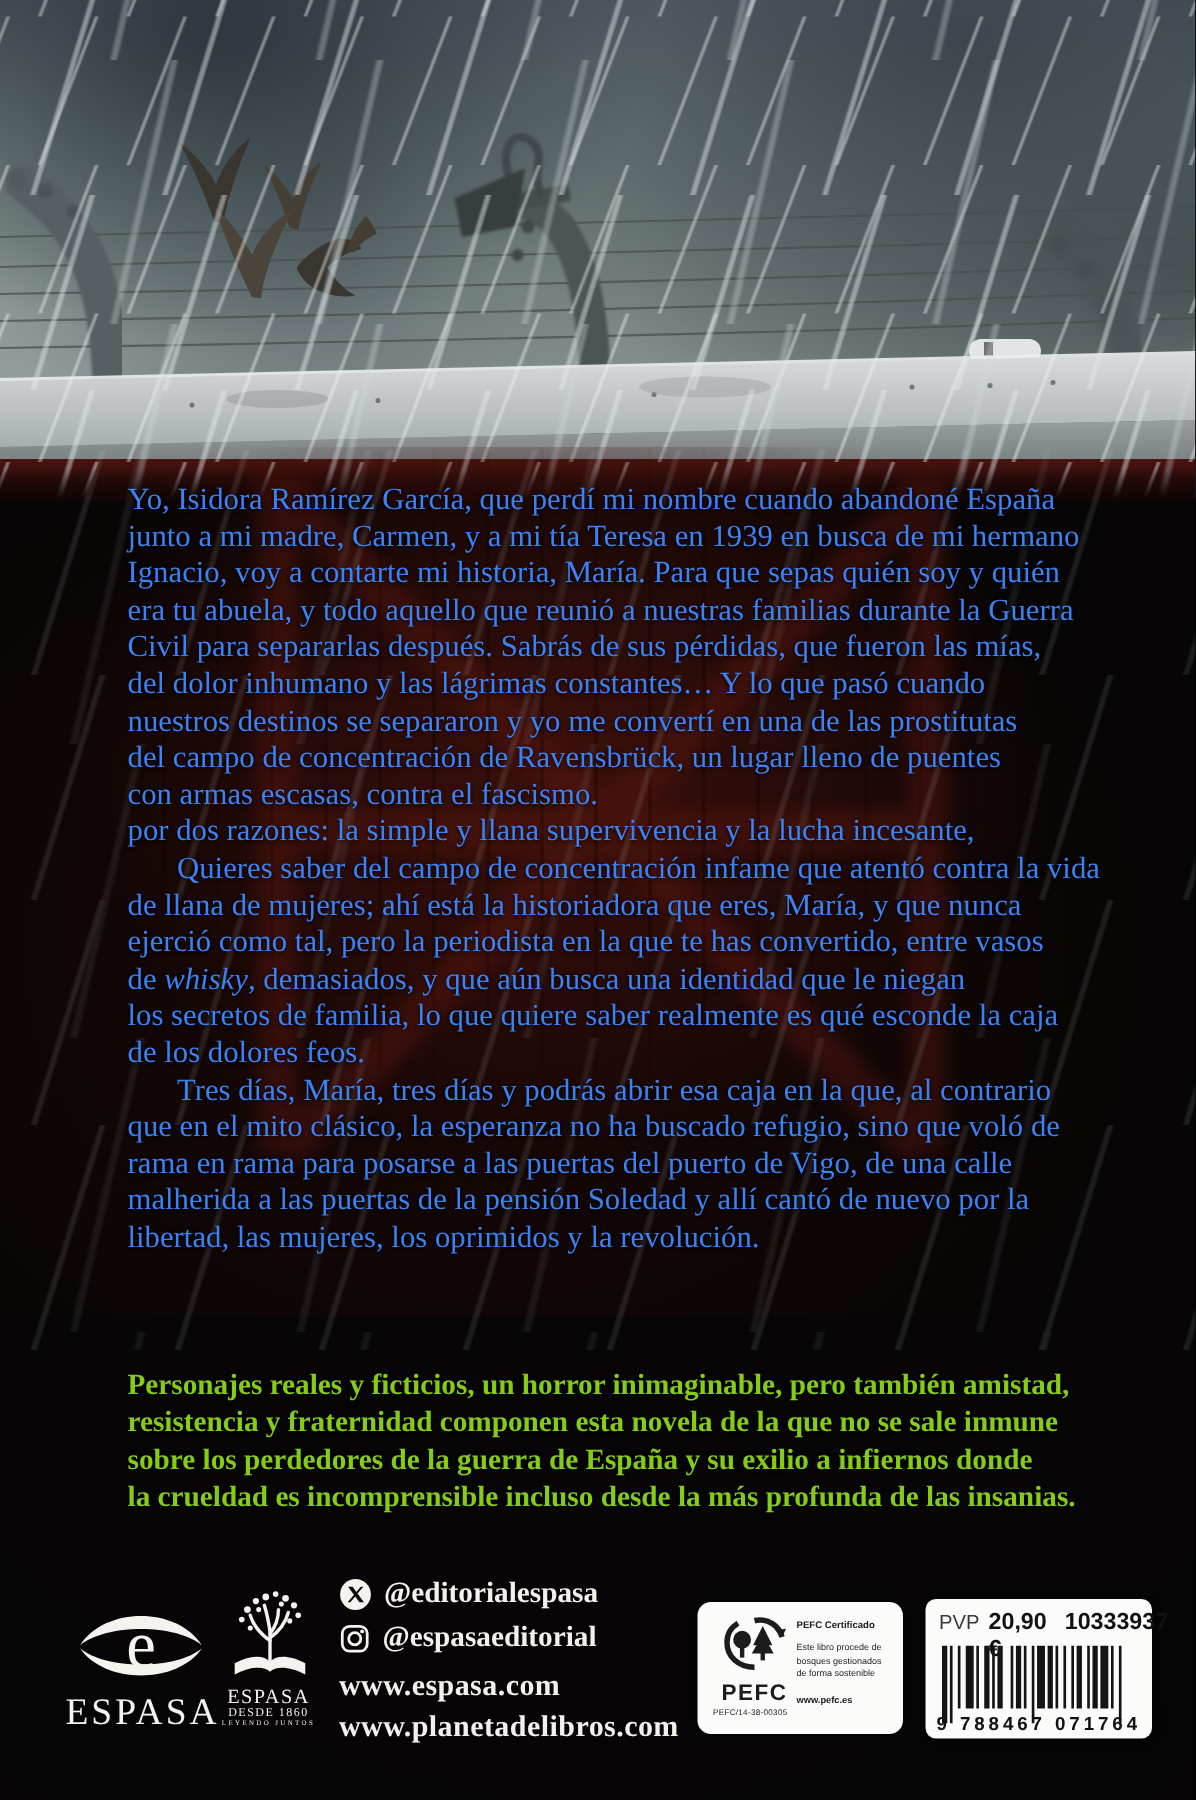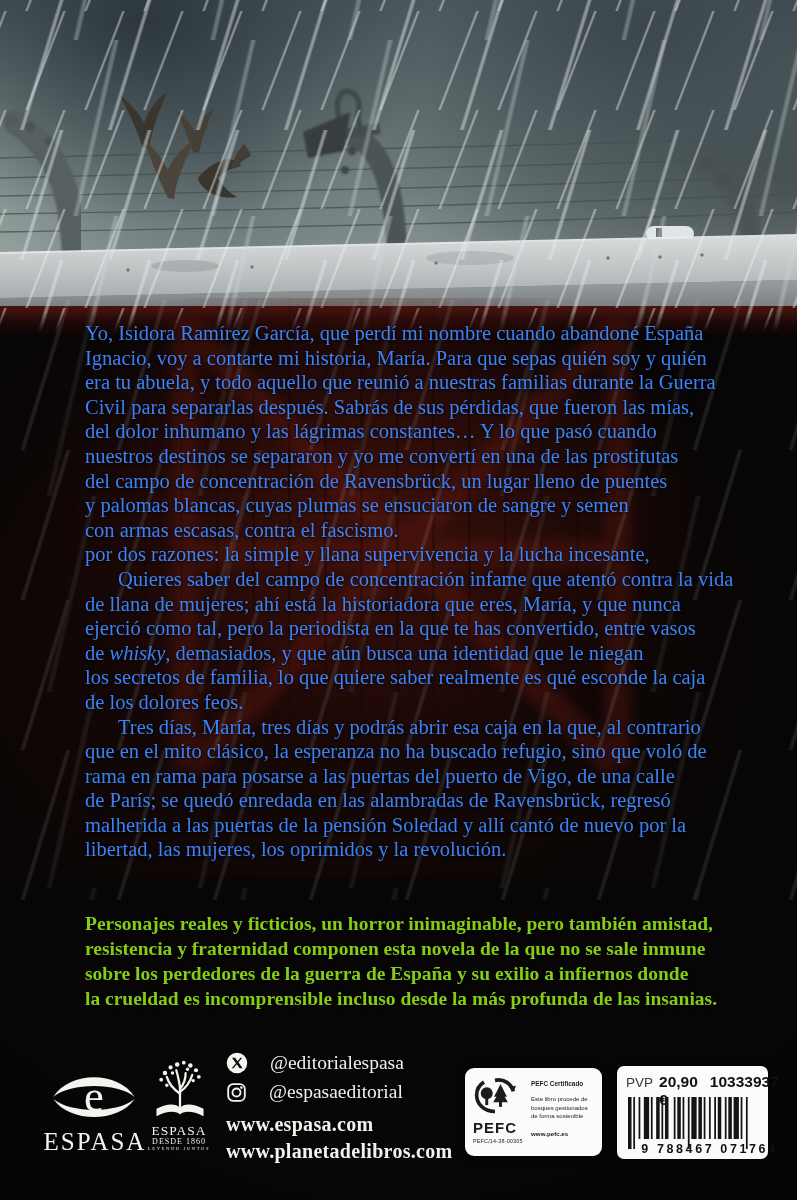--- a/index.html
+++ b/index.html
@@ -56,47 +56,47 @@
   .footer{position:absolute;left:0;top:1044px;width:797px;height:156px;color:#f3f1ec;}
   .espasa-eye{position:absolute;left:50px;top:22px;}
   .espasa-wordmark{position:absolute;left:30px;top:84px;width:130px;text-align:center;
     font-size:25px;letter-spacing:2px;color:#f5f3ee;}
   .tree-logo{position:absolute;left:151px;top:14px;}
   .tree-text{position:absolute;left:143px;top:80px;width:72px;text-align:center;line-height:1.05;}
   .tree-text .t1{font-size:13.5px;letter-spacing:1px;}
   .tree-text .t2{font-size:8px;letter-spacing:1px;}
   .tree-text .t3{font-size:4.6px;letter-spacing:1.6px;}
   .social{position:absolute;left:226px;top:6px;}
-  .social-row{display:flex;align-items:center;gap:22px;height:26px;margin-bottom:3px;}
+  .social-row{display:flex;align-items:center;gap:8px;height:26px;margin-bottom:3px;font-weight:bold;}
   .social-row .handle{font-size:19.5px;}
   .url{font-size:20px;font-weight:700;letter-spacing:.3px;}
   .url1{margin-top:8px;}
   .url2{margin-top:4px;text-align:right;}
 
   .pefc-box{position:absolute;left:465px;top:24px;width:137px;height:88px;background:#fbfbfa;
     border-radius:9px;color:#1c1c1c;font-family:"Liberation Sans","DejaVu Sans",sans-serif;
     box-shadow:0 0 6px rgba(0,0,0,.6);}
-  .pefc-left{position:absolute;left:8px;top:8px;width:52px;text-align:left;}
+  .pefc-left{position:absolute;left:8px;top:8px;width:52px;text-align:right;}
   .pefc-name{font-size:15px;font-weight:700;letter-spacing:1px;margin-top:1px;}
   .pefc-cert{font-size:5.4px;margin-top:2px;letter-spacing:.2px;}
   .pefc-right{position:absolute;left:66px;top:12px;width:66px;}
   .pefc-title{font-size:6.4px;font-weight:700;}
   .pefc-desc{font-size:6px;line-height:1.45;margin-top:8px;}
   .pefc-url{font-size:6.2px;font-weight:700;margin-top:9px;}
 
   .price-box{position:absolute;left:617px;top:22px;width:151px;height:93px;background:#fbfbfa;
     border-radius:7px;color:#111;font-family:"Liberation Sans","DejaVu Sans",sans-serif;
     box-shadow:0 0 6px rgba(0,0,0,.6);}
   .price-row{display:flex;align-items:baseline;gap:6px;padding:7px 0 0 9px;}
   .pvp-label{font-size:13.5px;color:#3a3a3a;}
   .pvp-amount{font-size:15.5px;font-weight:700;}
   .pvp-sku{font-size:15.5px;font-weight:700;margin-left:6px;}
   .barcode-wrap{position:absolute;left:9px;top:31px;width:133px;height:52px;}
   .ean-digits{position:absolute;left:0;top:76px;width:151px;text-align:center;
-    font-size:12.5px;font-weight:700;letter-spacing:2.6px;padding-left:17px;}
+    font-size:12.5px;font-weight:700;letter-spacing:2.6px;}
 </style>
 </head>
 <body>
 
 <div class="cover">
 
   <div class="photo">
     <svg class="scene" width="797" height="332" viewBox="0 0 797 332">
       <defs>
         <linearGradient id="ledgeA" x1="0" y1="0" x2="0" y2="1">
@@ -190,43 +190,42 @@
           <path d="M618,20 L618,470"></path>
       </g>
     </svg>
   </div>
   <div class="rain-deep"></div>
   <div class="vignette"></div>
 
   <div class="body-copy" id="body-copy">
       <div class="para">
         <div class="line">Yo, Isidora Ramírez García, que perdí mi nombre cuando abandoné España</div>
+        <div class="line">junto a mi madre, Carmen, y a mi tía Teresa en 1939 en busca de mi hermano</div>
         <div class="line">Ignacio, voy a contarte mi historia, María. Para que sepas quién soy y quién</div>
         <div class="line">era tu abuela, y todo aquello que reunió a nuestras familias durante la Guerra</div>
         <div class="line">Civil para separarlas después. Sabrás de sus pérdidas, que fueron las mías,</div>
         <div class="line">del dolor inhumano y las lágrimas constantes… Y lo que pasó cuando</div>
         <div class="line">nuestros destinos se separaron y yo me convertí en una de las prostitutas</div>
         <div class="line">del campo de concentración de Ravensbrück, un lugar lleno de puentes</div>
-        <div class="line">y palomas blancas, cuyas plumas se ensuciaron de sangre y semen</div>
         <div class="line">con armas escasas, contra el fascismo.</div>
         <div class="line">por dos razones: la simple y llana supervivencia y la lucha incesante,</div>
       </div>
       <div class="para indent">
         <div class="line">Quieres saber del campo de concentración infame que atentó contra la vida</div>
         <div class="line">de llana de mujeres; ahí está la historiadora que eres, María, y que nunca</div>
         <div class="line">ejerció como tal, pero la periodista en la que te has convertido, entre vasos</div>
         <div class="line">de <em>whisky</em>, demasiados, y que aún busca una identidad que le niegan</div>
         <div class="line">los secretos de familia, lo que quiere saber realmente es qué esconde la caja</div>
         <div class="line">de los dolores feos.</div>
       </div>
       <div class="para indent">
         <div class="line">Tres días, María, tres días y podrás abrir esa caja en la que, al contrario</div>
         <div class="line">que en el mito clásico, la esperanza no ha buscado refugio, sino que voló de</div>
         <div class="line">rama en rama para posarse a las puertas del puerto de Vigo, de una calle</div>
-        <div class="line">de París; se quedó enredada en las alambradas de Ravensbrück, regresó</div>
         <div class="line">malherida a las puertas de la pensión Soledad y allí cantó de nuevo por la</div>
         <div class="line">libertad, las mujeres, los oprimidos y la revolución.</div>
       </div>
     </div>
   <div class="highlight-copy" id="highlight-copy" style="color: #84cc16;">
       <div class="line">Personajes reales y ficticios, un horror inimaginable, pero también amistad,</div>
       <div class="line">resistencia y fraternidad componen esta novela de la que no se sale inmune</div>
       <div class="line">sobre los perdedores de la guerra de España y su exilio a infiernos donde</div>
       <div class="line">la crueldad es incomprensible incluso desde la más profunda de las insanias.</div>
     </div>

